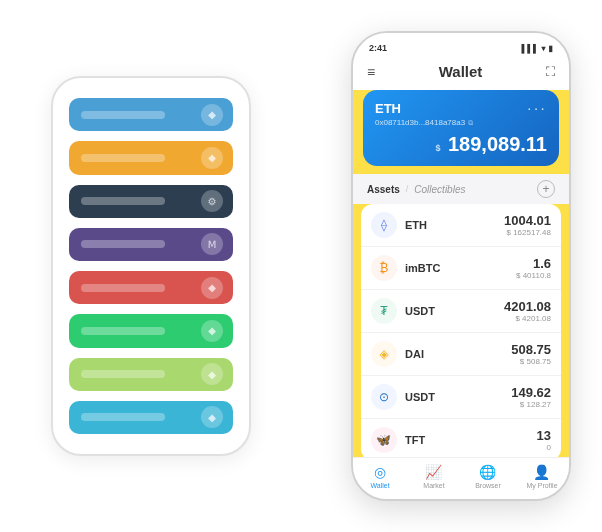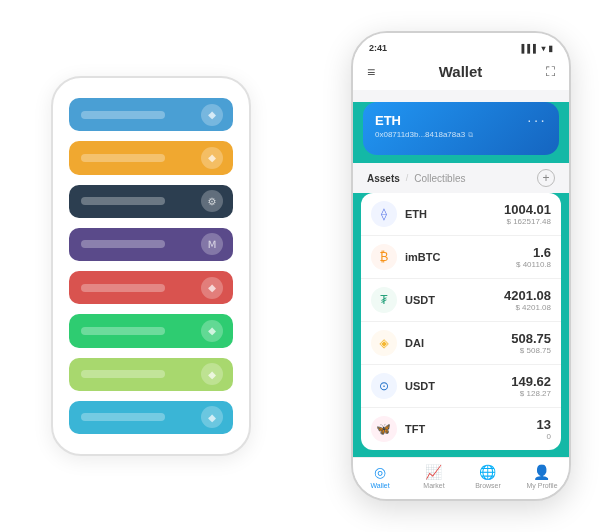--- a/index.html
+++ b/index.html
@@ -133,22 +133,21 @@
       color: #333;
     }
     .header-expand-icon {
       font-size: 13px;
       color: #555;
     }
 
     .phone-content {
       flex: 1;
       overflow: hidden;
-      background: #14b8a6;
-      margin-top: 12px;
+      background: #fde047;
     }
 
     .eth-card {
       margin: 0 10px 8px;
       background: linear-gradient(135deg, #2196F3, #1565C0);
       border-radius: 14px;
       padding: 10px 12px;
       color: #fff;
       position: relative;
     }
@@ -207,20 +206,21 @@
     .assets-tab-active {
       color: #333;
       font-weight: 600;
     }
     .assets-tab-divider {
       color: #ccc;
       font-size: 9px;
     }
     .assets-tab-inactive {
       color: #999;
+      font-style: italic;
     }
     .assets-add {
       width: 18px;
       height: 18px;
       border-radius: 50%;
       border: 1.5px solid #bbb;
       display: flex;
       align-items: center;
       justify-content: center;
       color: #888;
@@ -368,20 +368,24 @@
 
       <div class="eth-card">
         <div class="eth-card-header">
           <span class="eth-card-title">ETH</span>
           <span class="eth-card-dots">···</span>
         </div>
         <div class="eth-card-address">
           <span>0x08711d3b...8418a78a3</span>
           <span class="eth-card-address-copy">⧉</span>
         </div>
+        <div class="eth-card-balance">
+          <span class="eth-card-balance-label">$</span>
+          <span>189,089.11</span>
+        </div>
       </div>
 
       <div class="assets-header">
         <div class="assets-tabs">
           <span class="assets-tab-active">Assets</span>
           <span class="assets-tab-divider">/</span>
           <span class="assets-tab-inactive">Collectibles</span>
         </div>
         <div class="assets-add">+</div>
       </div>

